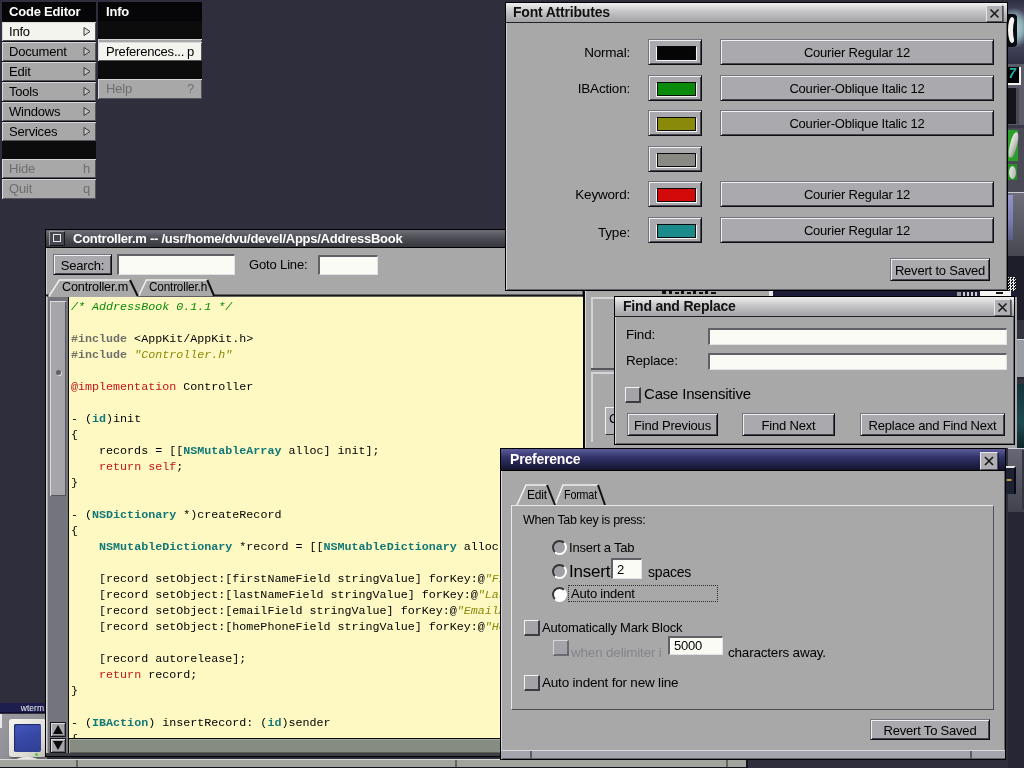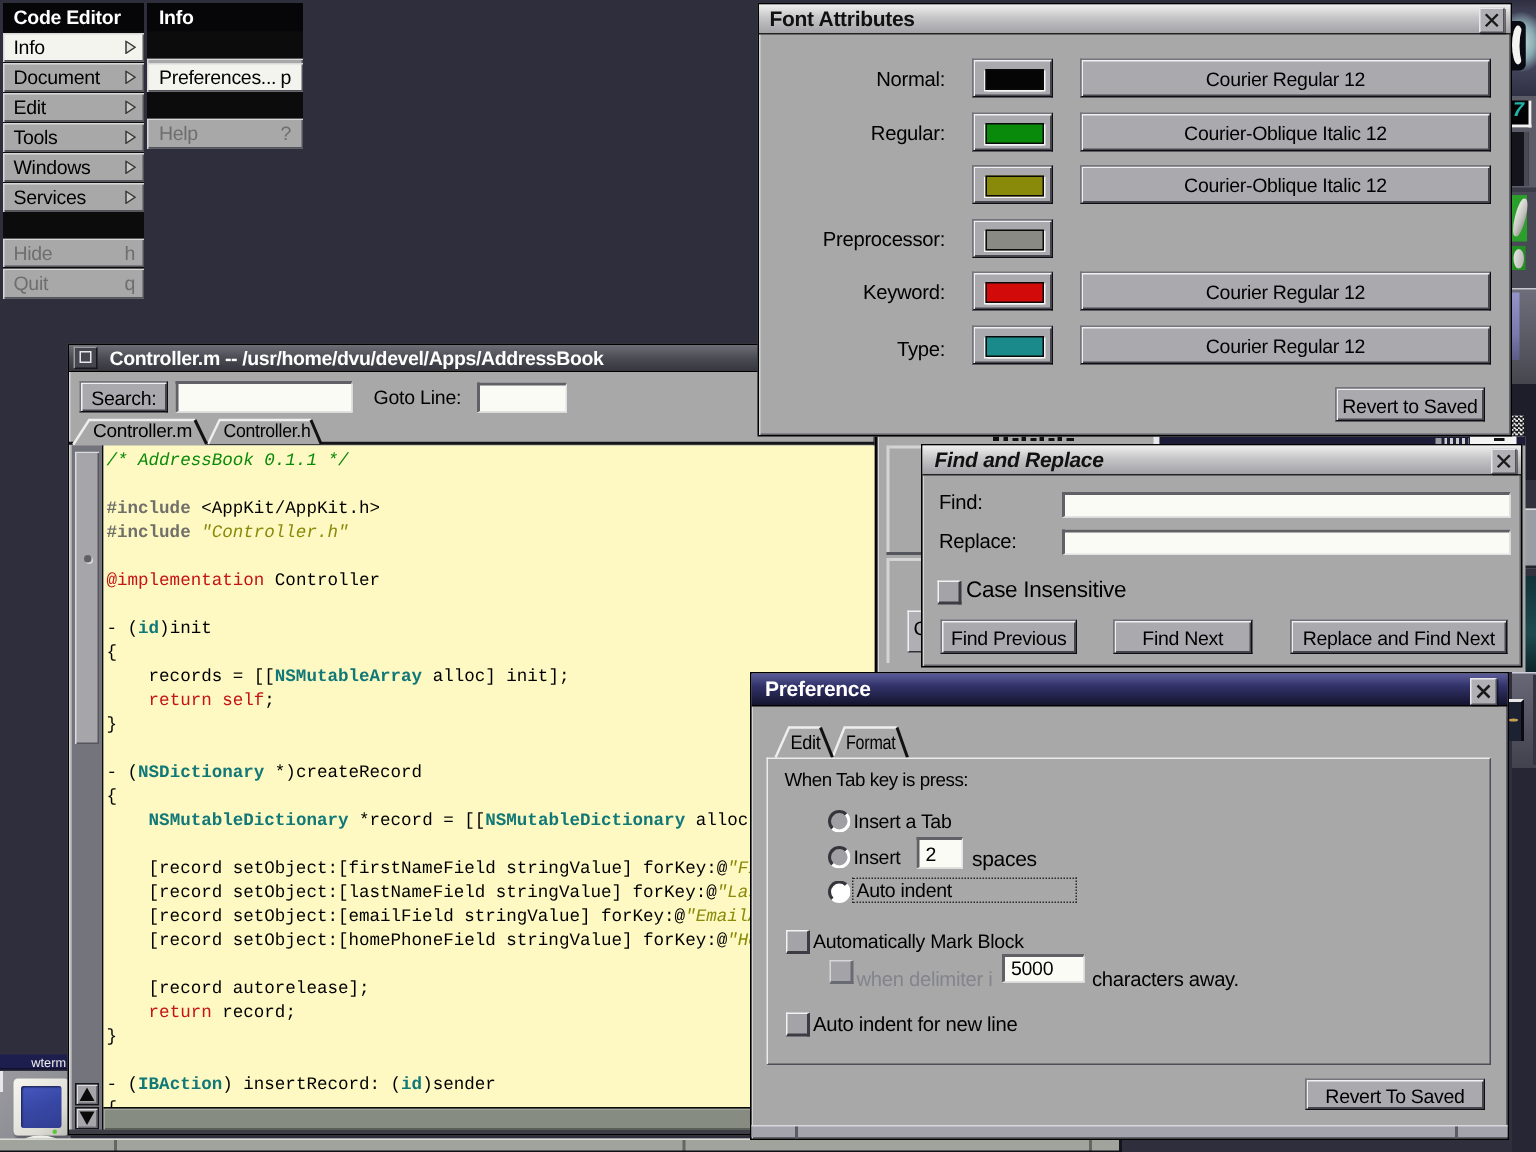--- a/index.html
+++ b/index.html
@@ -271,53 +271,52 @@
       <svg width="15" height="15" viewBox="0 0 15 15">
             <path d="M3.5 3.5 L11.5 11.5 M11.5 3.5 L3.5 11.5" stroke="#1a1a1a" stroke-width="1.6"></path>
           </svg>
     </div>
   </div>
   <div class="btn" style="left:142px;top:36px;width:54px;height:26px;">
         <div class="abs" style="left:8px;top:6px;width:37px;height:12px;background:#050505;border:1px solid #0a0a0a;box-shadow:-1px 1px 0 #f4f4f4,1px 1px 0 #f4f4f4;"></div>
       </div>
   <div class="btn" style="left:214px;top:36px;width:274px;height:26px;font-size:13px;line-height:26px;">Courier Regular 12</div>
 
-  <div class="abs" style="left:0;top:71.5px;width:124px;height:27px;font-size:13.5px;text-align:right;line-height:27px;">Regular:</div>
+  <div class="abs" style="left:0;top:71.5px;width:124px;height:27px;font-size:13.5px;text-align:right;line-height:27px;">IBAction:</div>
   <div class="btn" style="left:142px;top:71.5px;width:54px;height:26px;">
         <div class="abs" style="left:8px;top:6px;width:37px;height:12px;background:#0a8a0a;border:1px solid #0a0a0a;box-shadow:-1px 1px 0 #f4f4f4,1px 1px 0 #f4f4f4;"></div>
       </div>
   <div class="btn" style="left:214px;top:71.5px;width:274px;height:26px;font-size:13px;line-height:26px;">Courier-Oblique Italic 12</div>
 
   <div class="btn" style="left:142px;top:107px;width:54px;height:26px;">
         <div class="abs" style="left:8px;top:6px;width:37px;height:12px;background:#8a8a0a;border:1px solid #0a0a0a;box-shadow:-1px 1px 0 #f4f4f4,1px 1px 0 #f4f4f4;"></div>
       </div>
   <div class="btn" style="left:214px;top:107px;width:274px;height:26px;font-size:13px;line-height:26px;">Courier-Oblique Italic 12</div>
 
-  <div class="abs" style="left:0;top:142.5px;width:124px;height:27px;font-size:13.5px;text-align:right;line-height:27px;">Preprocessor:</div>
   <div class="btn" style="left:142px;top:142.5px;width:54px;height:26px;">
         <div class="abs" style="left:8px;top:6px;width:37px;height:12px;background:#8a8a84;border:1px solid #0a0a0a;box-shadow:-1px 1px 0 #f4f4f4,1px 1px 0 #f4f4f4;"></div>
       </div>
 
   <div class="abs" style="left:0;top:178px;width:124px;height:27px;font-size:13.5px;text-align:right;line-height:27px;">Keyword:</div>
   <div class="btn" style="left:142px;top:178px;width:54px;height:26px;">
         <div class="abs" style="left:8px;top:6px;width:37px;height:12px;background:#d20a0a;border:1px solid #0a0a0a;box-shadow:-1px 1px 0 #f4f4f4,1px 1px 0 #f4f4f4;"></div>
       </div>
   <div class="btn" style="left:214px;top:178px;width:274px;height:26px;font-size:13px;line-height:26px;">Courier Regular 12</div>
 
   <div class="abs" style="left:0;top:216px;width:124px;height:27px;font-size:13.5px;text-align:right;line-height:27px;">Type:</div>
   <div class="btn" style="left:142px;top:213.5px;width:54px;height:26px;">
         <div class="abs" style="left:8px;top:6px;width:37px;height:12px;background:#1a8a8a;border:1px solid #0a0a0a;box-shadow:-1px 1px 0 #f4f4f4,1px 1px 0 #f4f4f4;"></div>
       </div>
   <div class="btn" style="left:214px;top:213.5px;width:274px;height:26px;font-size:13px;line-height:26px;">Courier Regular 12</div>
   <div class="btn" style="left:384px;top:255px;width:100px;height:23px;font-size:13px;line-height:23px;">Revert to Saved</div>
 </div>
 
 <div class="win" style="left:614px;top:296px;width:399px;height:147px;">
   <div class="abs tbar-lite" style="left:0;top:0;width:399px;height:19px;line-height:19px;">
-    <span style="position:absolute;left:8px;top:0;font-style:italic;">Find and Replace</span>
+    <span style="position:absolute;left:8px;top:0;">Find and Replace</span>
     <div class="xbtn" style="right:3px;top:2px;width:15px;height:15px;">
       <svg width="15" height="15" viewBox="0 0 15 15">
             <path d="M3.5 3.5 L11.5 11.5 M11.5 3.5 L3.5 11.5" stroke="#1a1a1a" stroke-width="1.6"></path>
           </svg>
     </div>
   </div>
   <div class="abs" style="left:11px;top:28px;height:20px;line-height:20px;font-size:13.5px;">Find:</div>
   <div class="fld" style="left:93px;top:31px;width:299px;height:17px;box-sizing:border-box;"></div>
   <div class="abs" style="left:11px;top:54px;height:20px;line-height:20px;font-size:13.5px;">Replace:</div>
   <div class="fld" style="left:93px;top:56px;width:299px;height:17px;box-sizing:border-box;"></div>
@@ -348,21 +347,21 @@
     <text x="16" y="16" font-family="Liberation Sans" font-size="13" fill="#000" textLength="20" lengthAdjust="spacingAndGlyphs">Edit</text>
     <text x="53" y="16" font-family="Liberation Sans" font-size="13" fill="#000" textLength="33" lengthAdjust="spacingAndGlyphs">Format</text>
   </svg>
 
   <div class="abs" style="left:10px;top:56px;width:481px;height:203px;
     border:1px solid;border-color:#eaeaea #4e4e56 #4e4e56 #eaeaea;">
     <div class="abs" style="left:11px;top:7px;font-size:12.5px;letter-spacing:-0.3px;">When Tab key is press:</div>
     <div class="rad" style="left:40px;top:34px;"></div>
     <div class="abs" style="left:57px;top:31.5px;height:20px;line-height:20px;font-size:13px;">Insert a Tab</div>
     <div class="rad" style="left:40px;top:58px;"></div>
-    <div class="abs" style="left:57px;top:55.5px;height:20px;line-height:20px;font-size:13px;">Insert</div>
+    <div class="abs" style="left:57px;top:55.5px;height:20px;line-height:20px;font-size:17px;">Insert</div>
     <div class="fld" style="left:99px;top:52px;width:31px;height:21px;box-sizing:border-box;font-size:13px;line-height:20px;padding-left:4px;">2</div>
     <div class="abs" style="left:136px;top:55.5px;height:20px;line-height:20px;font-size:14px;">spaces</div>
     <div class="rad" style="left:40px;top:81px;background:#ffffff;"></div>
     <div class="abs" style="left:56px;top:79px;width:146px;height:15px;border:1px dotted #2a2a2a;
       font-size:13px;line-height:15px;padding-left:2px;">Auto indent</div>
     <div class="cb" style="left:12px;top:114px;"></div>
     <div class="abs" style="left:30px;top:111.5px;height:20px;line-height:20px;font-size:13px;">Automatically Mark Block</div>
     <div class="cb" style="left:41px;top:134px;border-top-color:#d6d6d8;border-left-color:#d6d6d8;border-right-color:#6a6a72;border-bottom-color:#6a6a72;"></div>
     <div class="abs" style="left:59px;top:136.5px;height:20px;line-height:20px;font-size:13.5px;color:#84848c;">when delimiter i</div>
     <div class="fld" style="left:156px;top:130px;width:55px;height:19px;box-sizing:border-box;font-size:13px;line-height:15px;padding-left:4px;">5000</div>

